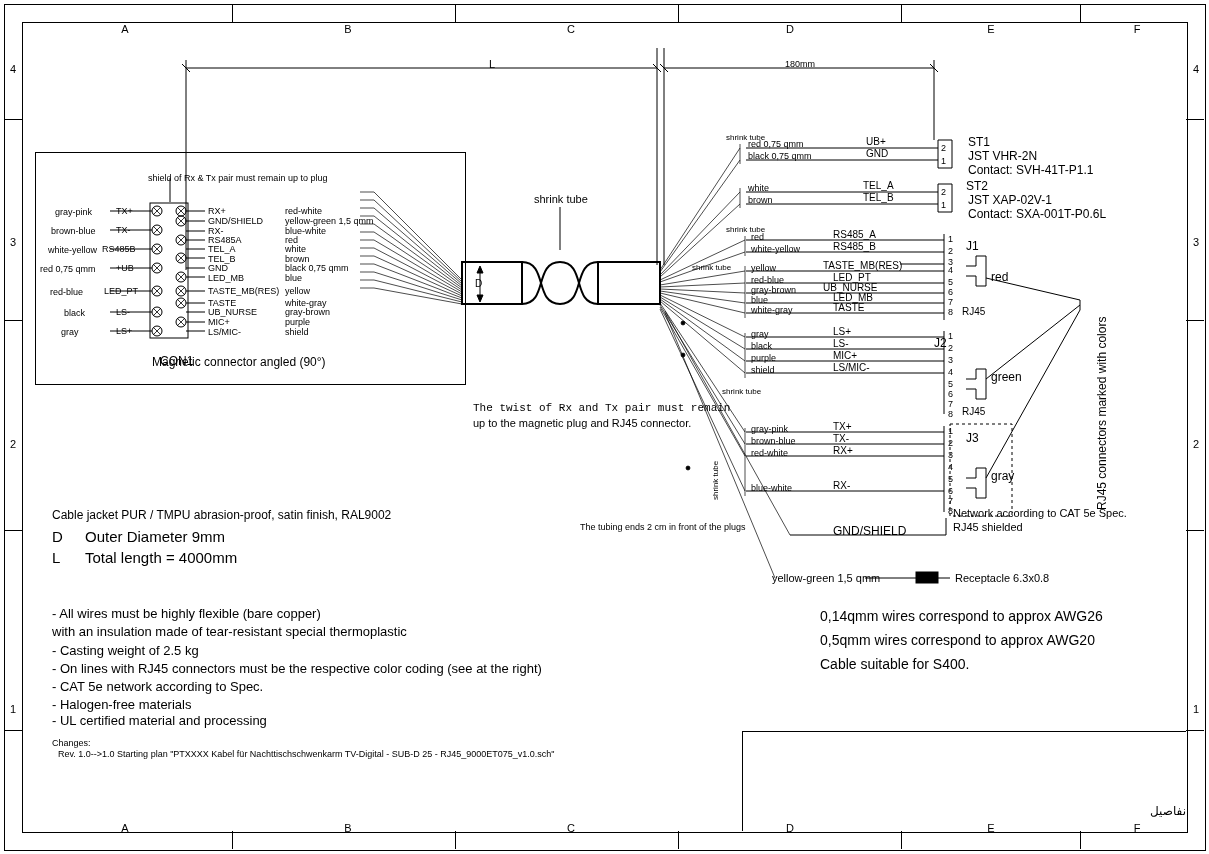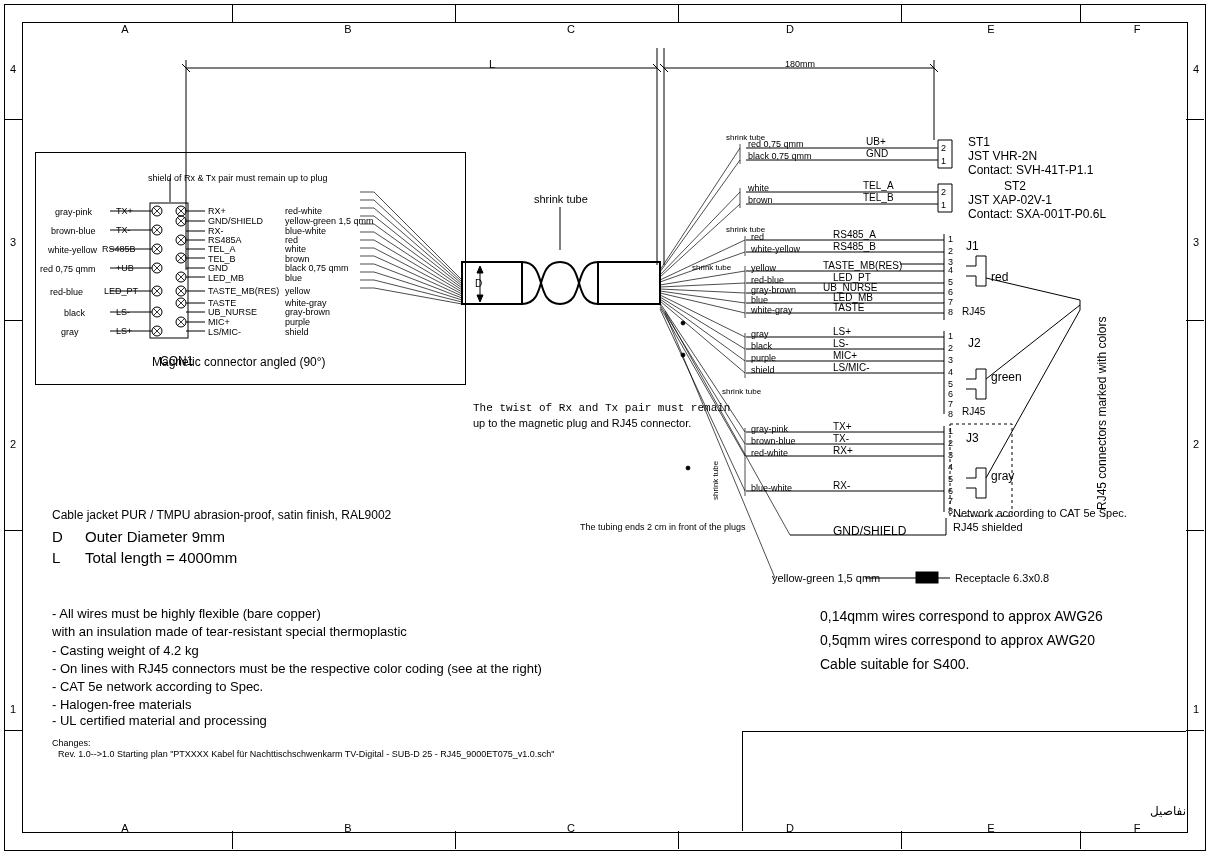--- a/index.html
+++ b/index.html
@@ -350,21 +350,21 @@
   <div class="txt t12" style="left:968px;top:136px;">ST1</div>
   <div class="txt t12" style="left:968px;top:150px;">JST VHR-2N</div>
   <div class="txt t12" style="left:968px;top:164px;">Contact: SVH-41T-P1.1</div>
 
   <div class="txt t9" style="left:748px;top:182px;">white</div>
   <div class="txt t9" style="left:748px;top:194px;">brown</div>
   <div class="txt t10" style="left:863px;top:180px;">TEL_A</div>
   <div class="txt t10" style="left:863px;top:192px;">TEL_B</div>
   <div class="txt t9" style="left:941px;top:186px;">2</div>
   <div class="txt t9" style="left:941px;top:199px;">1</div>
-  <div class="txt t12" style="left:1004px;top:180px;">ST2</div>
+  <div class="txt t12" style="left:966px;top:180px;">ST2</div>
   <div class="txt t12" style="left:968px;top:194px;">JST XAP-02V-1</div>
   <div class="txt t12" style="left:968px;top:208px;">Contact: SXA-001T-P0.6L</div>
 
   <svg width="1209" height="854">
     <g stroke="#000" fill="none" stroke-width="1">
       <line x1="746" y1="240" x2="944" y2="240"></line>
       <line x1="746" y1="252" x2="944" y2="252"></line>
       <line x1="900" y1="264" x2="944" y2="264"></line>
       <line x1="746" y1="271" x2="944" y2="271"></line>
       <line x1="746" y1="283" x2="944" y2="283"></line>
@@ -426,21 +426,21 @@
   <div class="txt t10" style="left:833px;top:350px;">MIC+</div>
   <div class="txt t10" style="left:833px;top:362px;">LS/MIC-</div>
   <div class="txt t9" style="left:948px;top:330px;">1</div>
   <div class="txt t9" style="left:948px;top:342px;">2</div>
   <div class="txt t9" style="left:948px;top:354px;">3</div>
   <div class="txt t9" style="left:948px;top:366px;">4</div>
   <div class="txt t9" style="left:948px;top:378px;">5</div>
   <div class="txt t9" style="left:948px;top:388px;">6</div>
   <div class="txt t9" style="left:948px;top:398px;">7</div>
   <div class="txt t9" style="left:948px;top:408px;">8</div>
-  <div class="txt t12" style="left:968px;top:337px;">J2</div>
+  <div class="txt t12" style="left:934px;top:337px;">J2</div>
   <div class="txt t10" style="left:962px;top:406px;">RJ45</div>
   <div class="txt t12" style="left:991px;top:371px;">green</div>
 
   <svg width="1209" height="854">
     <g stroke="#000" fill="none" stroke-width="1">
       <line x1="746" y1="432" x2="944" y2="432"></line>
       <line x1="746" y1="444" x2="944" y2="444"></line>
       <line x1="746" y1="456" x2="944" y2="456"></line>
       <line x1="746" y1="491" x2="944" y2="491"></line>
       <line x1="944" y1="426" x2="944" y2="512"></line>
@@ -489,21 +489,21 @@
   <div class="txt t11" style="left:955px;top:572px;font-size:11px;">Receptacle 6.3x0.8</div>
 
   <div class="txt t15" style="left:52px;top:509px;font-size:12px;">Cable jacket PUR / TMPU abrasion-proof, satin finish, RAL9002</div>
   <div class="txt t15" style="left:52px;top:531px;font-size:15px;">D</div>
   <div class="txt t15" style="left:85px;top:531px;font-size:15px;">Outer Diameter 9mm</div>
   <div class="txt t15" style="left:52px;top:552px;font-size:15px;">L</div>
   <div class="txt t15" style="left:85px;top:552px;font-size:15px;">Total length = 4000mm</div>
 
   <div class="txt t13" style="left:52px;top:608px;font-size:13px;">- All wires must be highly flexible (bare copper)</div>
   <div class="txt t13" style="left:52px;top:626px;font-size:13px;">  with an insulation made of tear-resistant special thermoplastic</div>
-  <div class="txt t13" style="left:52px;top:645px;font-size:13px;">- Casting weight of 4.2 kg</div>
+  <div class="txt t13" style="left:52px;top:645px;font-size:13px;">- Casting weight of 2.5 kg</div>
   <div class="txt t13" style="left:52px;top:663px;font-size:13px;">- On lines with RJ45 connectors must be the respective color coding (see at the right)</div>
   <div class="txt t13" style="left:52px;top:681px;font-size:13px;">- CAT 5e network according to Spec.</div>
   <div class="txt t13" style="left:52px;top:699px;font-size:13px;">- Halogen-free materials</div>
   <div class="txt t13" style="left:52px;top:715px;font-size:13px;">- UL certified material and processing</div>
 
   <div class="txt t9" style="left:52px;top:737px;">Changes:</div>
   <div class="txt t9" style="left:58px;top:748px;">Rev. 1.0--&gt;1.0  Starting plan "PTXXXX Kabel für Nachttischschwenkarm TV-Digital - SUB-D 25 - RJ45_9000ET075_v1.0.sch"</div>
 
   <div class="txt t13" style="left:820px;top:610px;font-size:14px;">0,14qmm wires correspond to approx AWG26</div>
   <div class="txt t13" style="left:820px;top:634px;font-size:14px;">0,5qmm wires correspond to approx AWG20</div>

